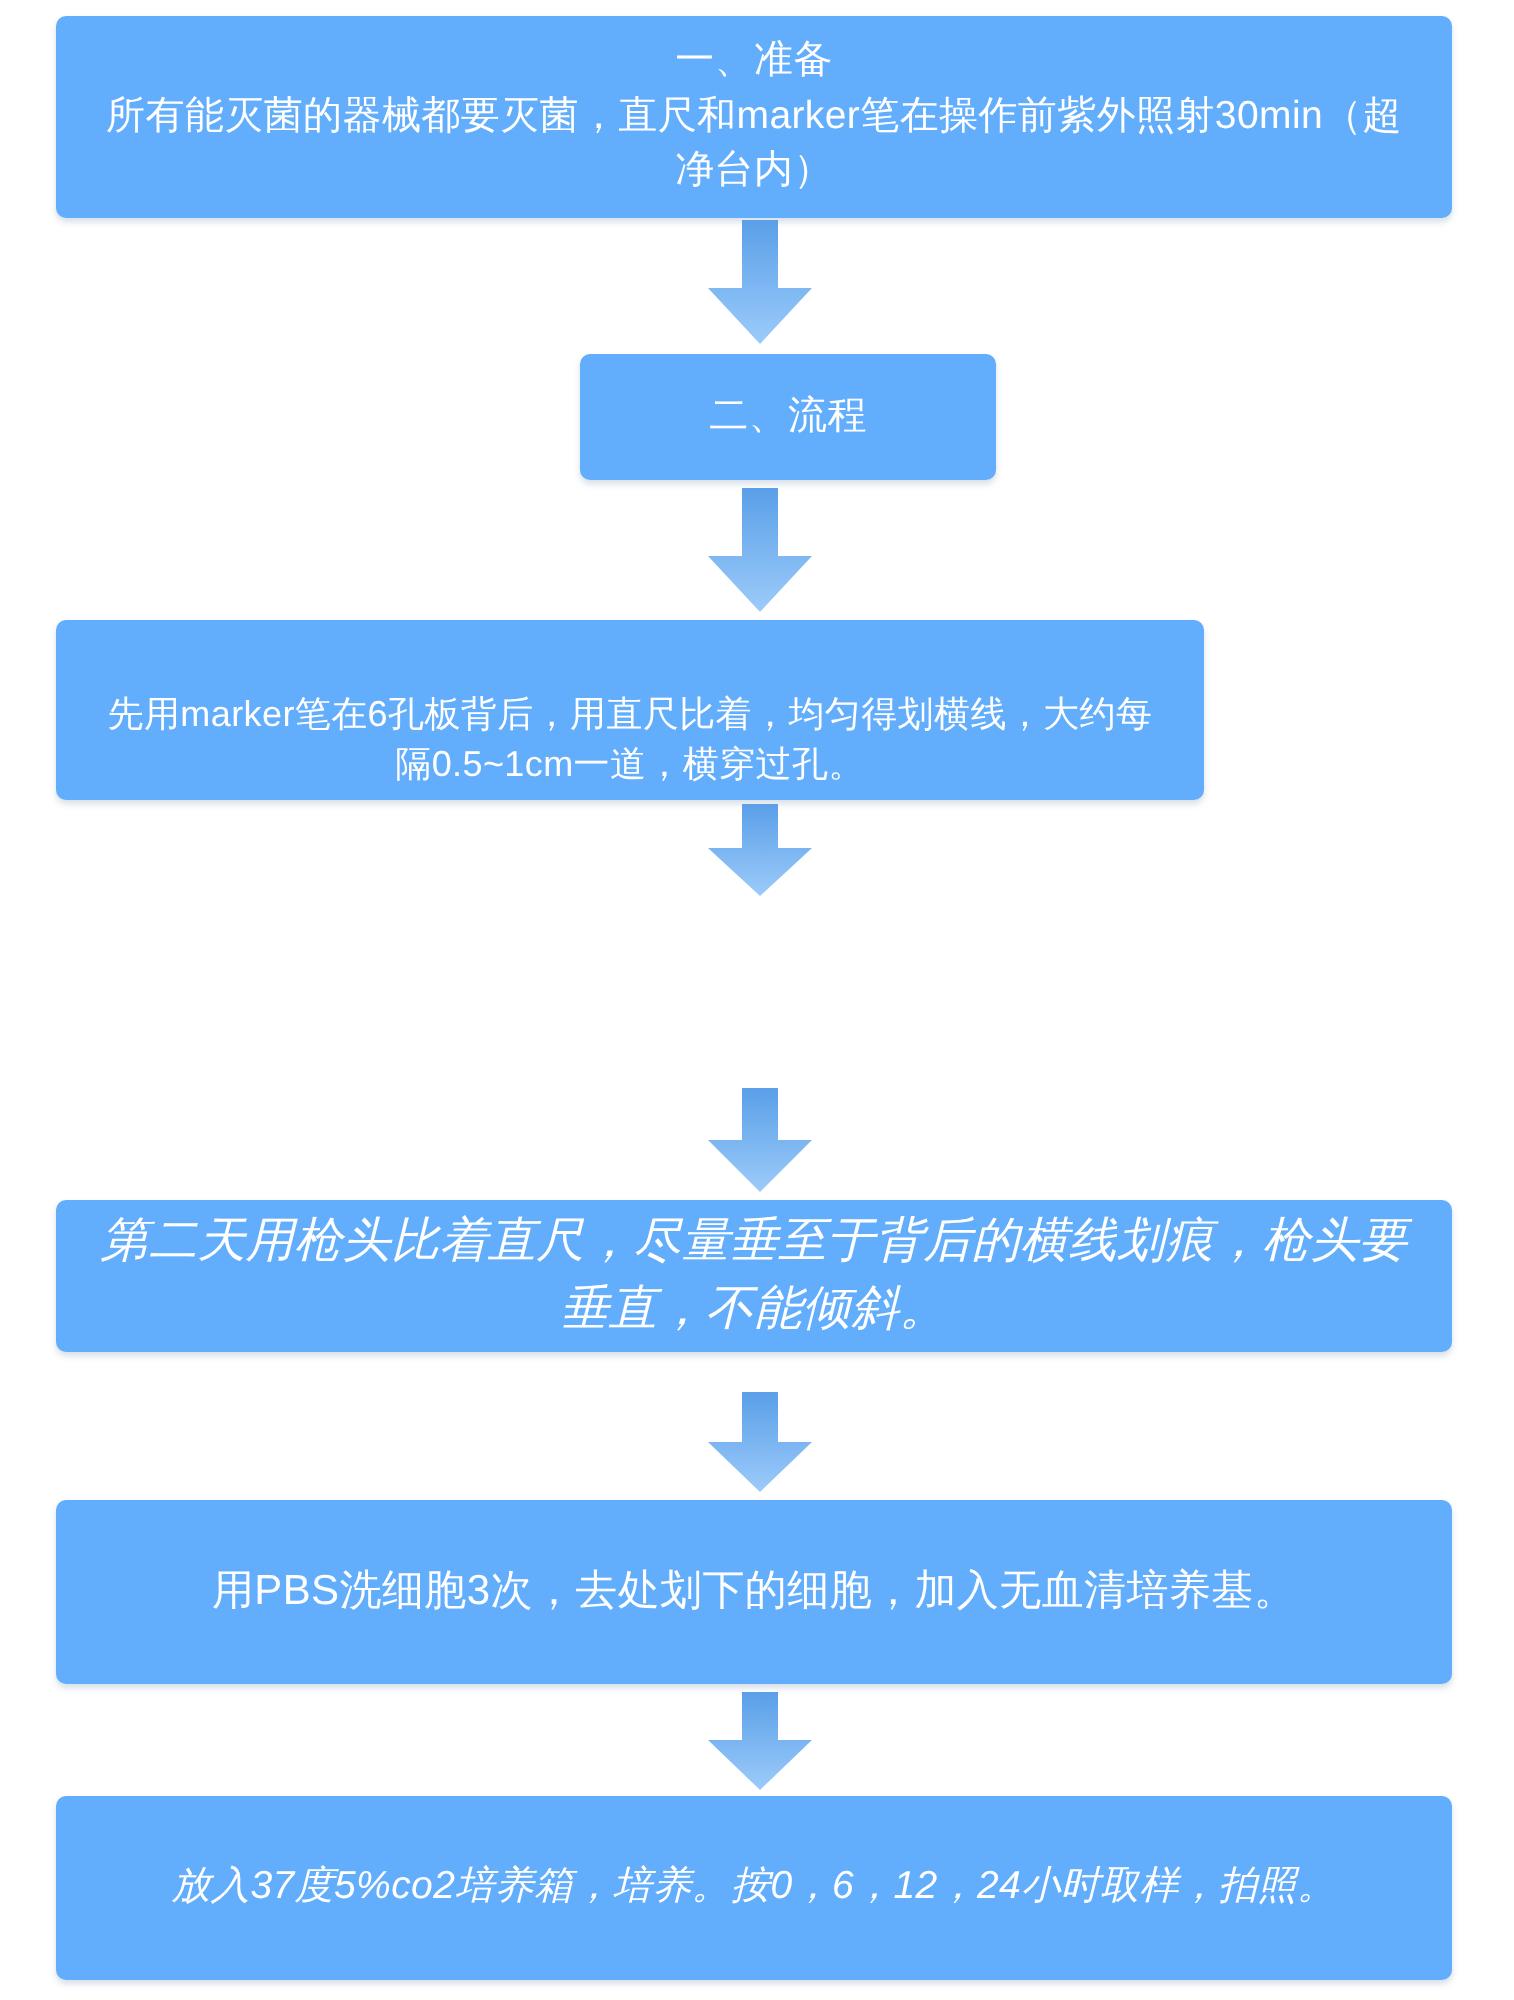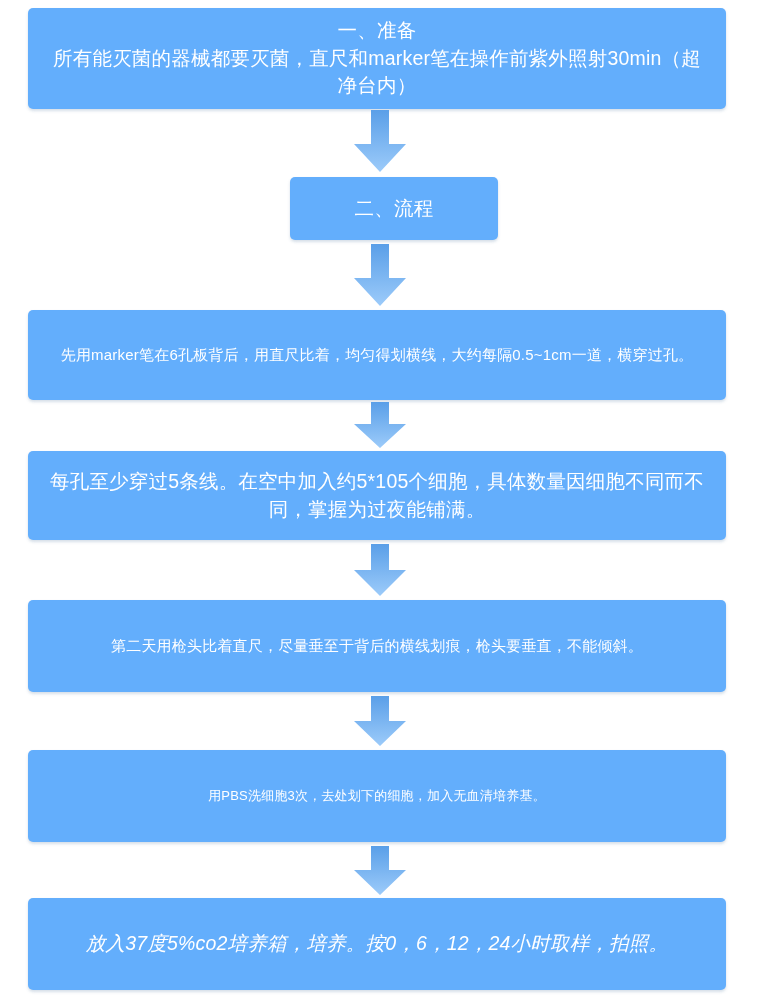--- a/index.html
+++ b/index.html
@@ -52,37 +52,39 @@
     width: 698px; height: 101px;
     font-size: 19.5px;
   }
   .node-process-title {
     left: 290px; top: 177px;
     width: 208px; height: 63px;
     font-size: 19.5px;
   }
   .node-step1 {
     left: 28px;  top: 310px;
-    width: 698px; height: 90px;
-    font-size: 15px;
+    width: 574px; height: 90px;
+    font-size: 18px;
+    align-items: flex-end;
   }
   .node-step2 {
     left: 28px;  top: 451px;
     width: 698px; height: 89px;
     font-size: 19.5px;
   }
   .node-step3 {
     left: 28px;  top: 600px;
-    width: 698px; height: 92px;
-    font-size: 15px;
+    width: 698px; height: 76px;
+    font-size: 24px;
+    font-style: italic;
   }
   .node-step4 {
     left: 28px;  top: 750px;
     width: 698px; height: 92px;
-    font-size: 13px;
+    font-size: 21px;
   }
   .node-step5 {
     left: 28px;  top: 898px;
     width: 698px; height: 92px;
     font-size: 19.5px;
     font-style: italic;
   }
 
   
   .arrow {
@@ -145,23 +147,20 @@
       <defs>
         <linearGradient id="ag3" x1="0" y1="0" x2="0" y2="1">
           <stop offset="0%" stop-color="#5a9fe8"></stop>
           <stop offset="100%" stop-color="#9ccbfa"></stop>
         </linearGradient>
       </defs>
       <polygon points="17,0 35,0 35,22 52,22 26,46 0,22 17,22" fill="url(#ag3)"></polygon>
     </svg>
   </div>
 
-  <div class="node node-step2">
-    <span class="node-text">每孔至少穿过5条线。在空中加入约5*105个细胞，具体数量因细胞不同而不同，掌握为过夜能铺满。</span>
-  </div>
 
   <div class="arrow arrow-4">
     <svg viewBox="0 0 52 52" preserveAspectRatio="none" aria-hidden="true">
       <defs>
         <linearGradient id="ag4" x1="0" y1="0" x2="0" y2="1">
           <stop offset="0%" stop-color="#5a9fe8"></stop>
           <stop offset="100%" stop-color="#9ccbfa"></stop>
         </linearGradient>
       </defs>
       <polygon points="17,0 35,0 35,26 52,26 26,52 0,26 17,26" fill="url(#ag4)"></polygon>

